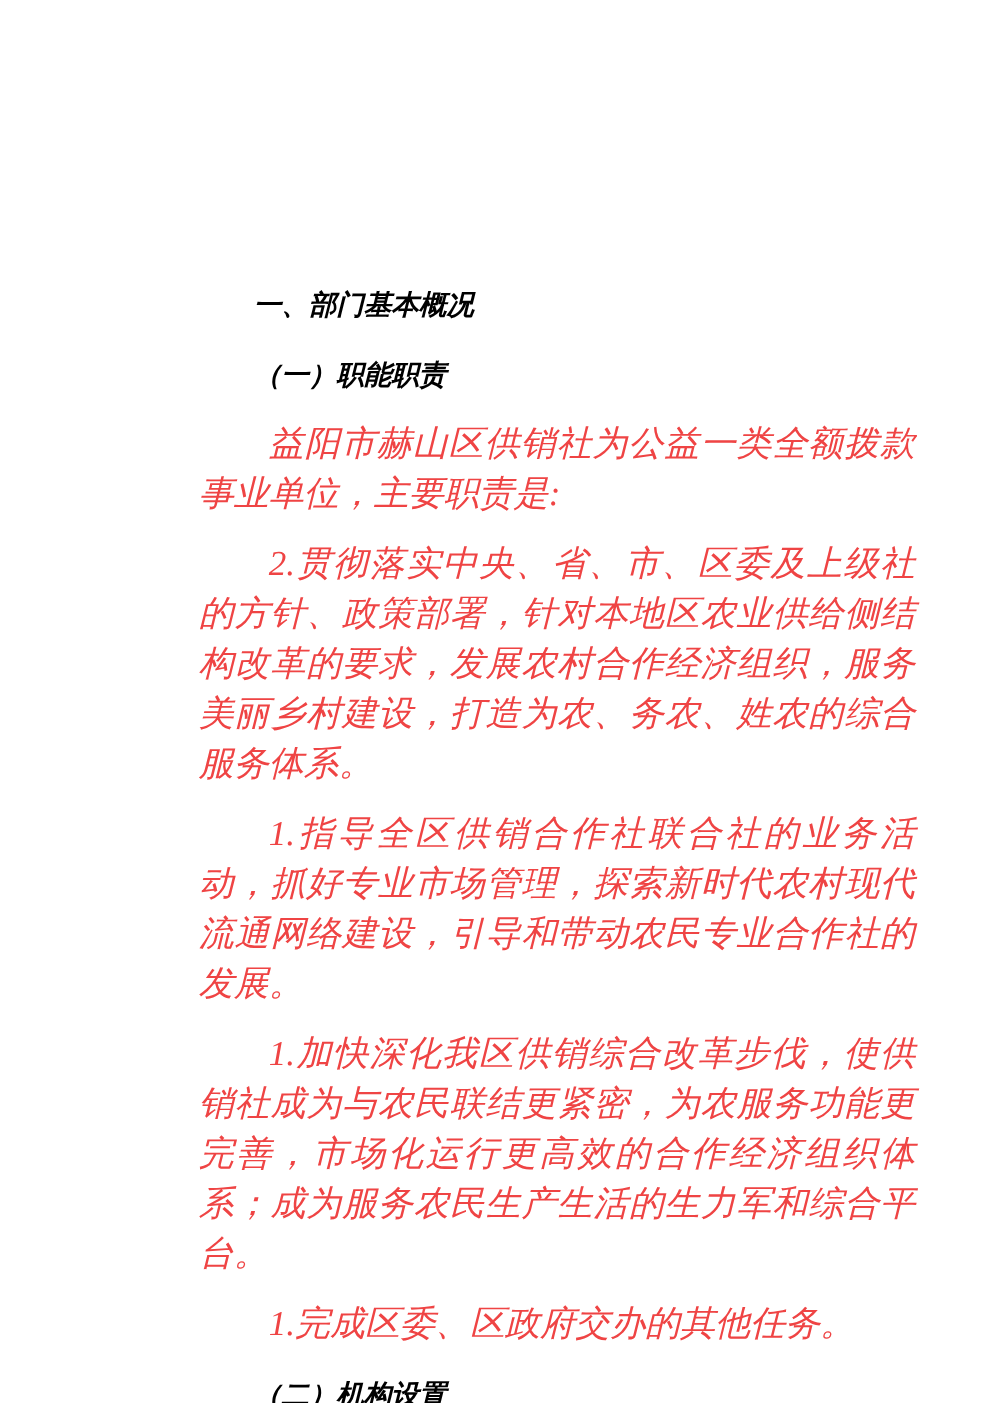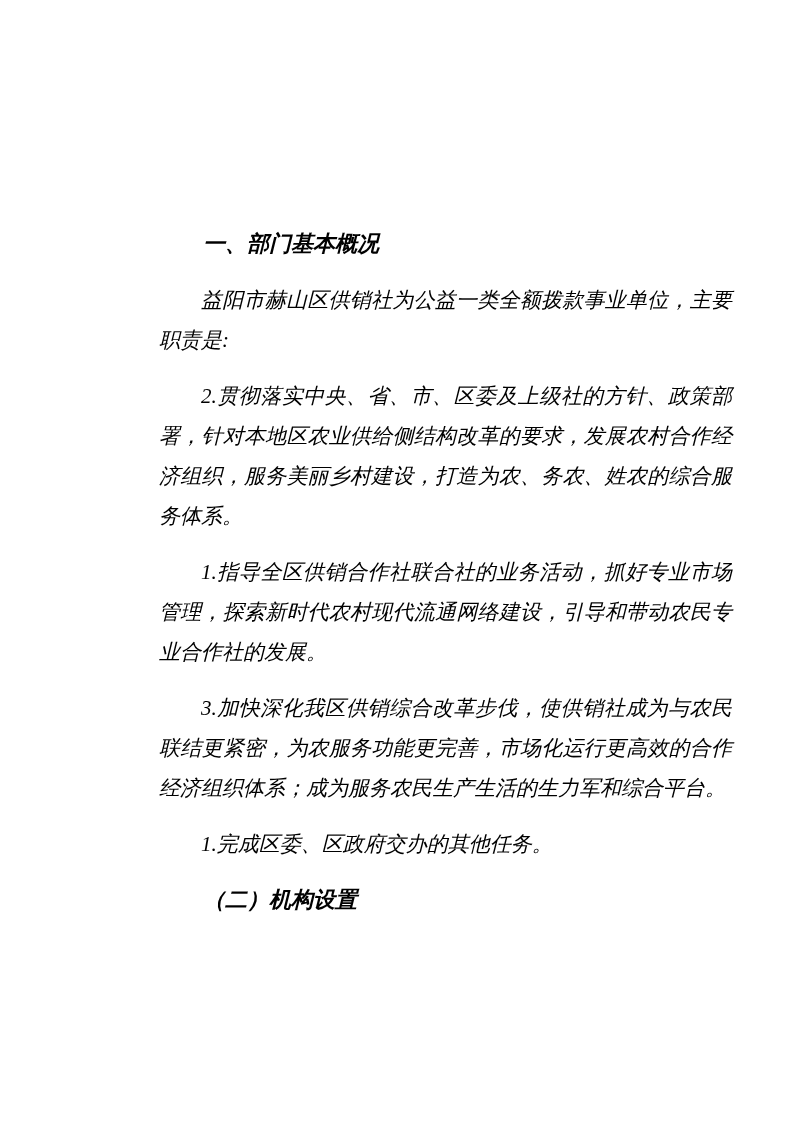--- a/index.html
+++ b/index.html
@@ -22,41 +22,42 @@
   .h-main, .h-sub {
     font-family: "Liberation Sans", sans-serif;
     font-weight: 700;
     font-size: 22px;
     line-height: 40px;
     text-indent: 2em;
     text-align: left;
     color: #000000;
   }
   .para {
-    font-size: 21px;
+    font-size: 28px;
     line-height: 40px;
     text-indent: 2em;
     text-align: justify;
     text-justify: inter-ideograph;
-    color: #000000;
+    color: #ef4444;
   }
 </style>
 </head>
 <body>
 
 <div class="page">
   <h1 class="h-main">一、部门基本概况</h1>
 
+  <h2 class="h-sub">（一）职能职责</h2>
 
   <p class="para">益阳市赫山区供销社为公益一类全额拨款事业单位，主要职责是:</p>
 
   <p class="para">2.贯彻落实中央、省、市、区委及上级社的方针、政策部署，针对本地区农业供给侧结构改革的要求，发展农村合作经济组织，服务美丽乡村建设，打造为农、务农、姓农的综合服务体系。</p>
 
 
   <p class="para">1.指导全区供销合作社联合社的业务活动，抓好专业市场管理，探索新时代农村现代流通网络建设，引导和带动农民专业合作社的发展。</p>
 
 
-  <p class="para">3.加快深化我区供销综合改革步伐，使供销社成为与农民联结更紧密，为农服务功能更完善，市场化运行更高效的合作经济组织体系；成为服务农民生产生活的生力军和综合平台。</p>
+  <p class="para">1.加快深化我区供销综合改革步伐，使供销社成为与农民联结更紧密，为农服务功能更完善，市场化运行更高效的合作经济组织体系；成为服务农民生产生活的生力军和综合平台。</p>
 
   <p class="para">1.完成区委、区政府交办的其他任务。</p>
 
   <h2 class="h-sub">（二）机构设置</h2>
 </div>
 
 </body></html>

